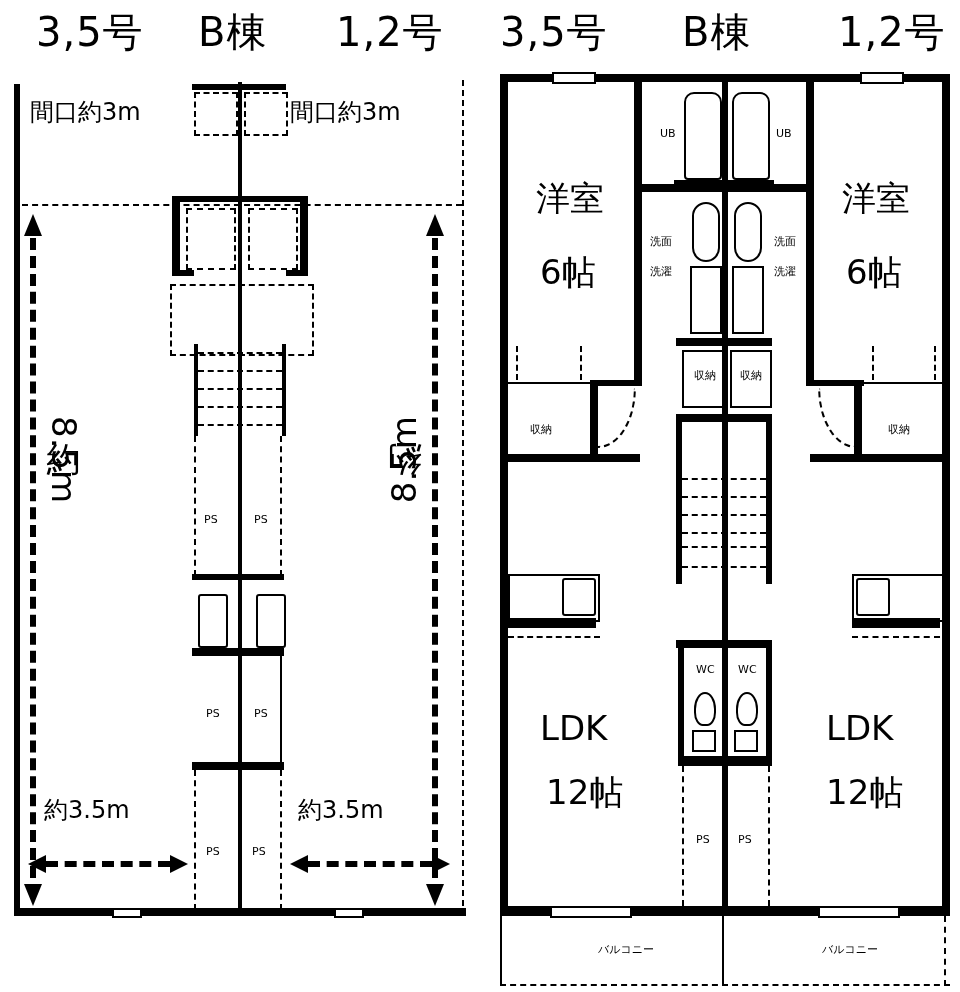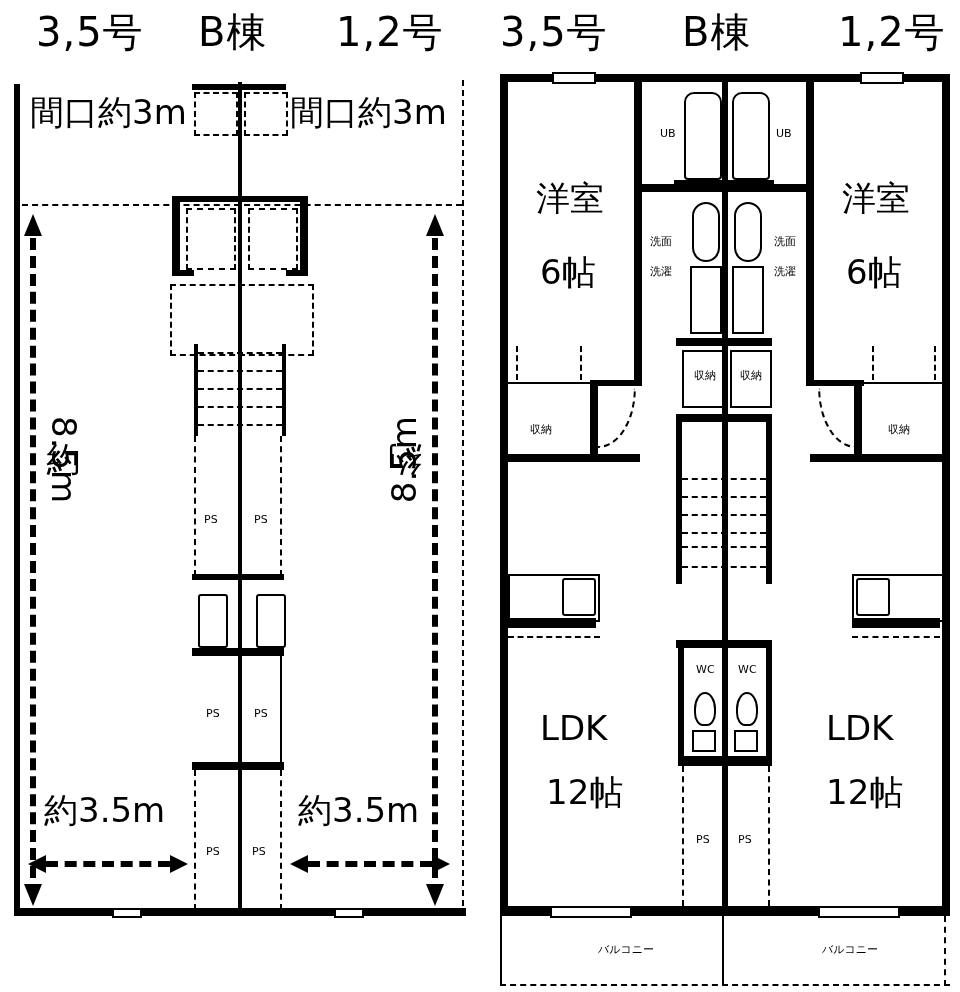--- a/index.html
+++ b/index.html
@@ -8,21 +8,21 @@
   .hdr { position: absolute; top: 8px; font-size: 40px; line-height: 48px; font-weight: normal; letter-spacing: 1px; white-space: nowrap; }
   .wall { position: absolute; background: #000; }
   .thin { position: absolute; background: #000; }
   .dash-v { position: absolute; border-left: 6px dashed #000; width: 0; }
   .dash-h { position: absolute; border-top: 6px dashed #000; height: 0; }
   .dot-h { position: absolute; border-top: 2px dashed #000; height: 0; }
   .dot-v { position: absolute; border-left: 2px dashed #000; width: 0; }
   .box { position: absolute; border: 2px solid #000; background: #fff; }
   .dbox { position: absolute; border: 2px dashed #000; }
   .lbl { position: absolute; text-align: center; white-space: nowrap; }
-  .big { font-size: 34px; line-height: 40px; }
+  .big { font-size: 24px; line-height: 40px; }
   .room { font-size: 34px; line-height: 44px; }
   .small { font-size: 11px; line-height: 12px; }
   .vtext { position: absolute; writing-mode: vertical-rl; font-size: 34px; line-height: 36px; white-space: nowrap; }
   .vtext.rot { transform: rotate(180deg); }
   .arrow-up { position: absolute; width: 0; height: 0; border-left: 9px solid transparent; border-right: 9px solid transparent; border-bottom: 22px solid #000; }
   .arrow-down { position: absolute; width: 0; height: 0; border-left: 9px solid transparent; border-right: 9px solid transparent; border-top: 22px solid #000; }
   .arrow-left { position: absolute; width: 0; height: 0; border-top: 9px solid transparent; border-bottom: 9px solid transparent; border-right: 18px solid #000; }
   .arrow-right { position: absolute; width: 0; height: 0; border-top: 9px solid transparent; border-bottom: 9px solid transparent; border-left: 18px solid #000; }
   .tub { position: absolute; border: 2px solid #000; border-radius: 10px 10px 4px 4px; background:#fff; }
   .sink { position: absolute; border: 2px solid #000; border-radius: 14px; background:#fff; }

